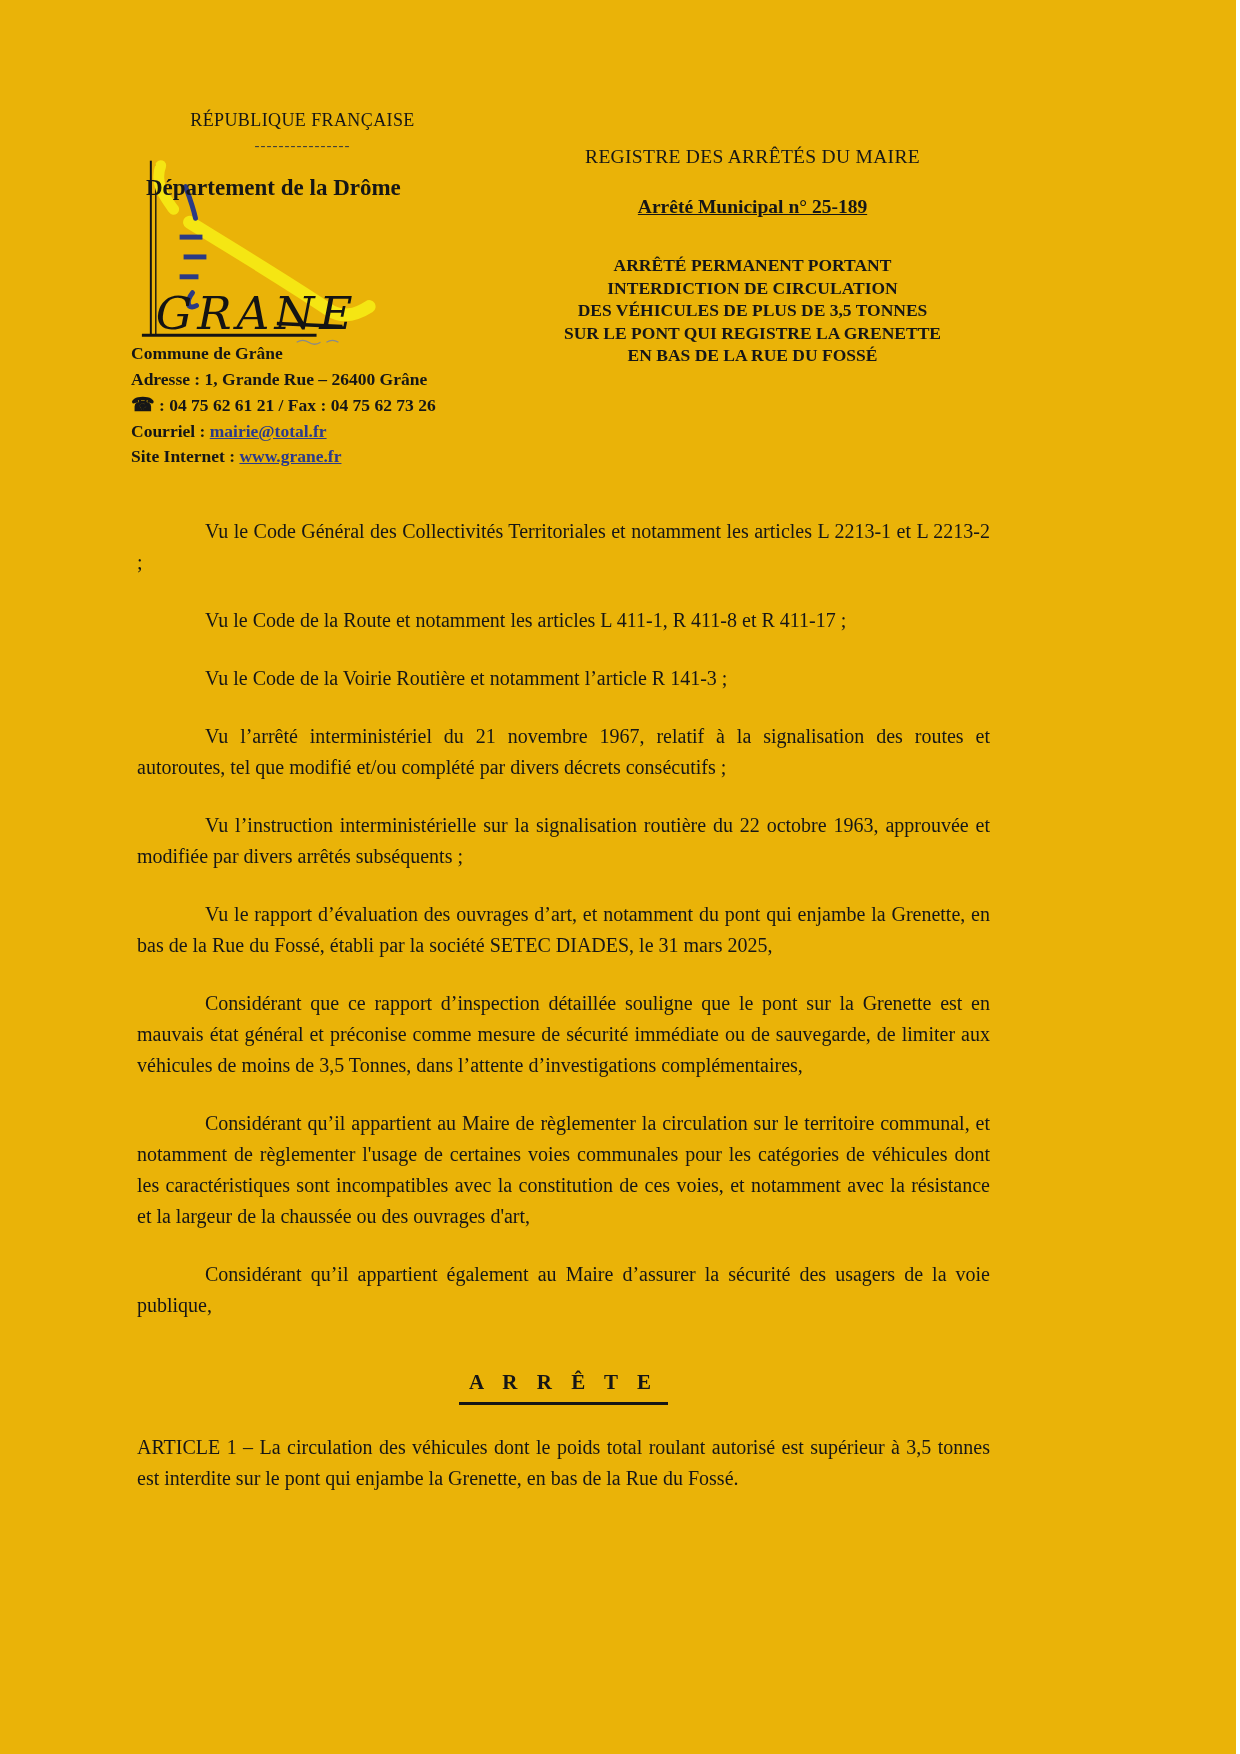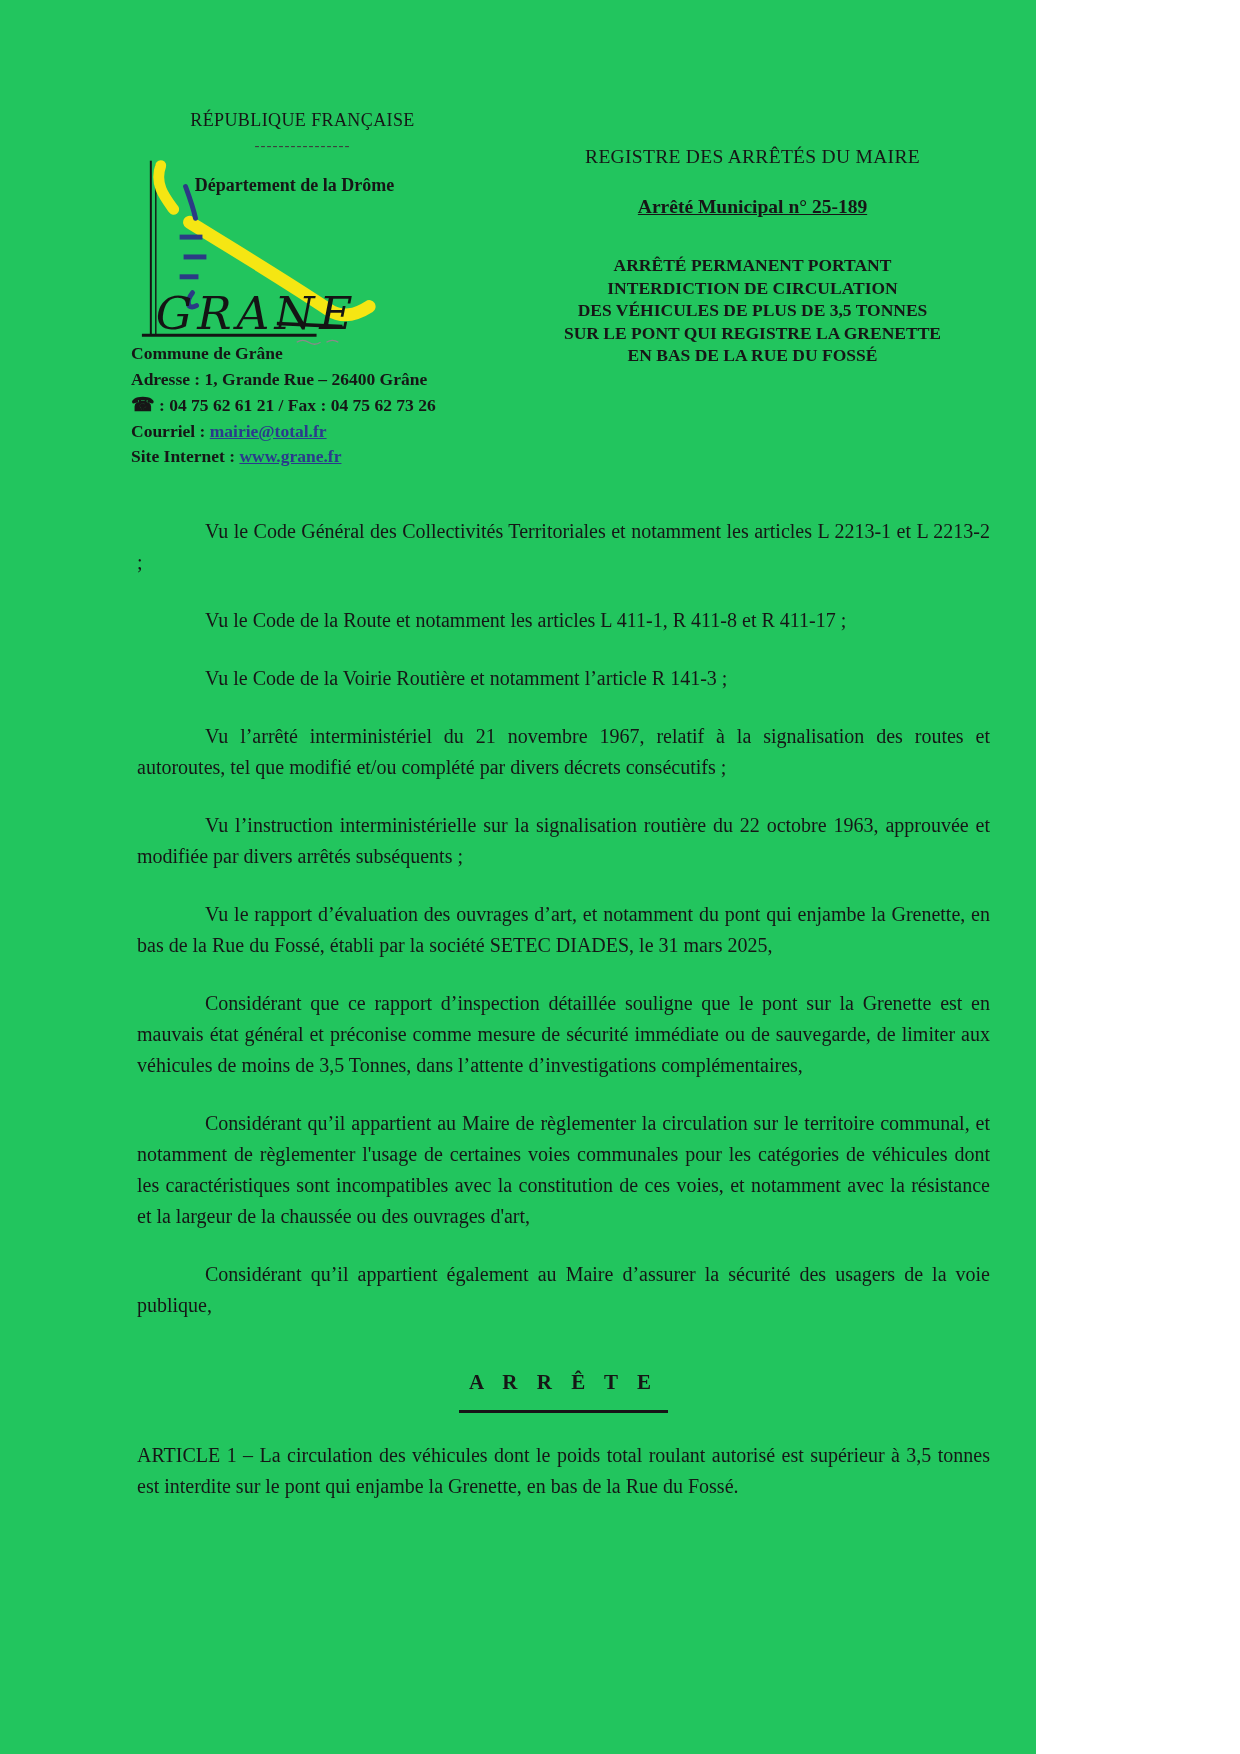--- a/index.html
+++ b/index.html
@@ -1,44 +1,44 @@
 <!DOCTYPE html>
 <html lang="fr"><head>
 <meta charset="utf-8">
 <style>
   html,body{margin:0;padding:0;background:#ffffff;}
   .page{
     position:relative;
-    width:1036px;height:1754px;
-    background:#22c55e;
+    width:1236px;height:1754px;
+    background:#eab308;
     overflow:hidden;
     font-family:"Liberation Serif",serif;
     color:#161616;
   }
   
   .rf-title{position:absolute;left:130px;top:110px;width:345px;text-align:center;font-size:18px;letter-spacing:.4px;}
   .rf-sep{position:absolute;left:130px;top:137px;width:345px;text-align:center;font-size:15px;color:#3c3c3c;letter-spacing:1px;}
-  .dept-title{position:absolute;left:122px;top:175px;width:345px;text-align:center;font-weight:bold;font-size:18px;z-index:2;}
+  .dept-title{position:absolute;left:146px;top:175px;width:345px;text-align:left;font-weight:bold;font-size:23px;z-index:2;}
   .logo{position:absolute;left:130px;top:150px;width:258px;height:200px;z-index:1;}
   .logo text{font-family:"DejaVu Serif",serif;}
   .contact{position:absolute;left:131px;top:341px;font-size:17.5px;line-height:25.5px;z-index:2;font-weight:bold;}
   .contact a{color:#2b3a8c;text-decoration:underline;cursor:pointer;}
   .phone-glyph{font-size:19px;}
   
   .reg-title{position:absolute;left:455px;top:106px;width:595px;text-align:center;font-size:19.5px;letter-spacing:.3px;margin-top:40px;}
   .decree-no{position:absolute;left:455px;top:196px;width:595px;text-align:center;font-size:19.5px;font-weight:bold;text-decoration:underline;}
   .subject{position:absolute;left:455px;top:254px;width:595px;text-align:center;font-weight:bold;font-size:17.5px;line-height:22.5px;}
   
   .body-text{position:absolute;left:137px;top:489px;width:853px;font-size:20px;line-height:31px;}
   .body-text p{margin:27px 0 0;text-indent:68px;text-align:justify;}
   .body-text p.first{margin-top:0;}
   .decree-heading{margin-top:46px;text-align:center;}
   .decree-heading span{
     display:inline-block;font-weight:bold;font-size:21px;letter-spacing:7px;
-    border-bottom:3px solid #161616;padding:0 10px 12px;
+    border-bottom:3px solid #161616;padding:0 10px 4px;
   }
   .article{margin-top:56px;text-indent:0 !important;}
   .article .lbl{}
 </style>
 </head>
 <body>
 
 <div class="page">
 
   <div class="rf-title">RÉPUBLIQUE FRANÇAISE</div>

